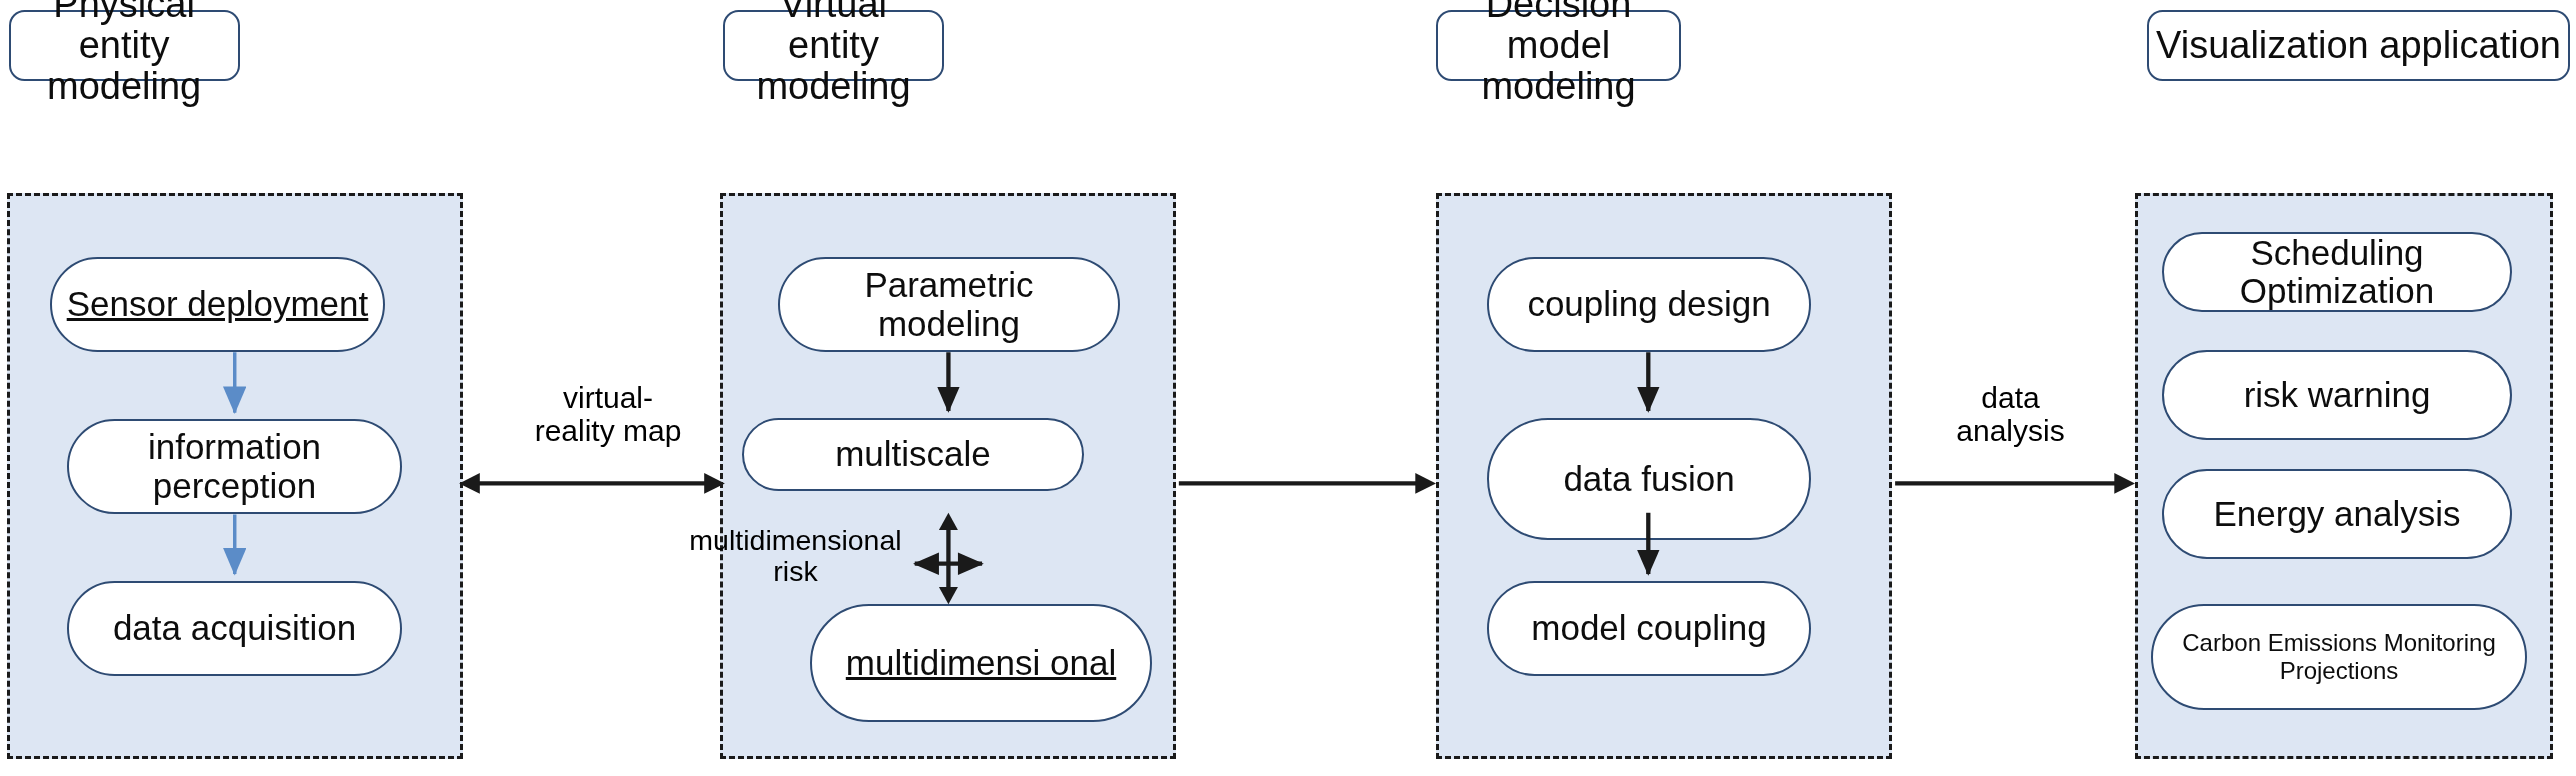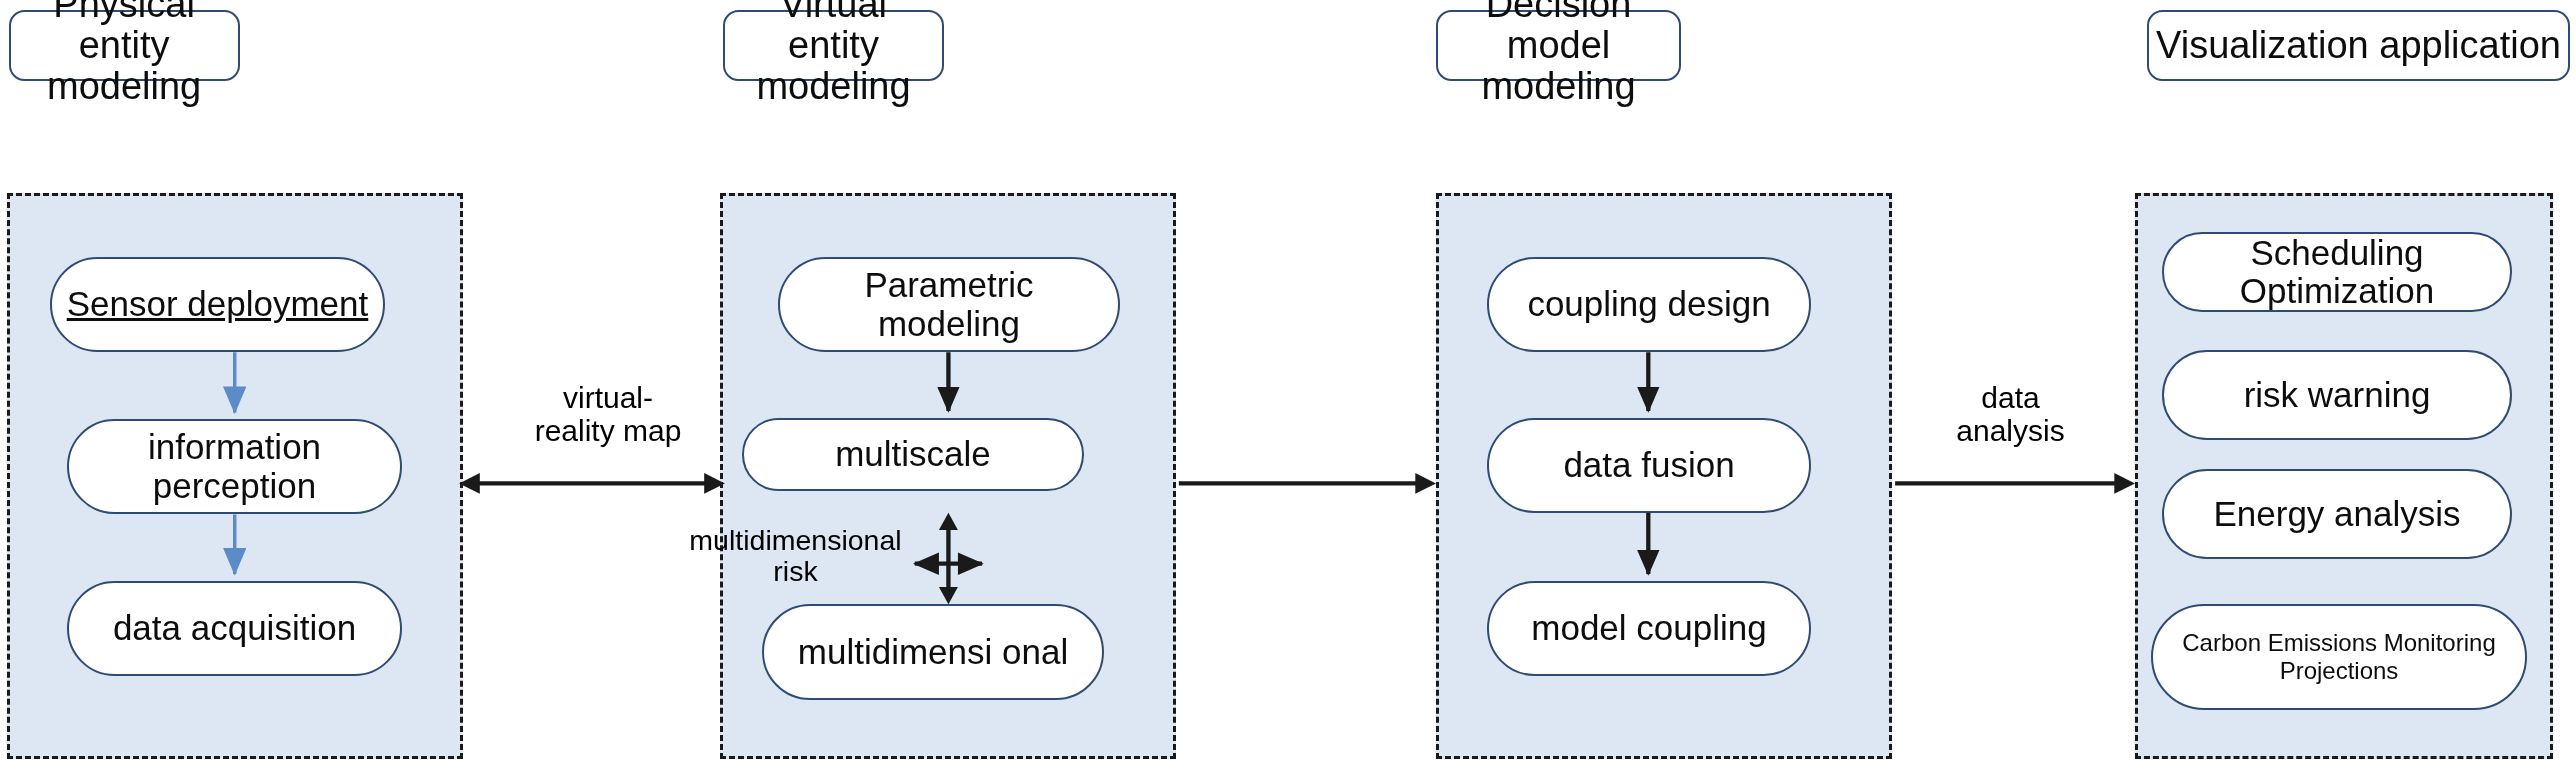--- a/index.html
+++ b/index.html
@@ -113,26 +113,26 @@
   <div class="pill" style="left:50px; top:257px; width:335px; height:95px;text-decoration:underline;">Sensor
 deployment</div>
   <div class="pill" style="left:67px; top:419px; width:335px; height:95px;">information
 perception</div>
   <div class="pill" style="left:778px; top:257px; width:342px; height:95px;">Parametric
 modeling</div>
 
   <div class="pill" style="left:67px; top:581px; width:335px; height:95px;">data
 acquisition</div>
   <div class="pill" style="left:742px; top:418px; width:342px; height:73px;">multiscale</div>
-  <div class="pill" style="left:762px; top:604px; width:342px; height:96px;">multidimensi
+  <div class="pill" style="left:810px; top:604px; width:342px; height:118px;text-decoration:underline;">multidimensi
 onal</div>
 
   <div class="pill" style="left:1487px; top:257px; width:324px; height:95px;">coupling
 design</div>
-  <div class="pill" style="left:1487px; top:418px; width:324px; height:95px;">data fusion</div>
+  <div class="pill" style="left:1487px; top:418px; width:324px; height:122px;">data fusion</div>
   <div class="pill" style="left:1487px; top:581px; width:324px; height:95px;">model
 coupling</div>
 
   <div class="pill" style="left:2162px; top:232px; width:350px; height:80px;">Scheduling
 Optimization</div>
   <div class="pill" style="left:2162px; top:350px; width:350px; height:90px;">risk warning</div>
   <div class="pill" style="left:2162px; top:469px; width:350px; height:90px;">Energy
 analysis</div>
   <div class="pill small" style="left:2151px; top:604px; width:376px; height:106px;">Carbon Emissions
 Monitoring Projections</div>

